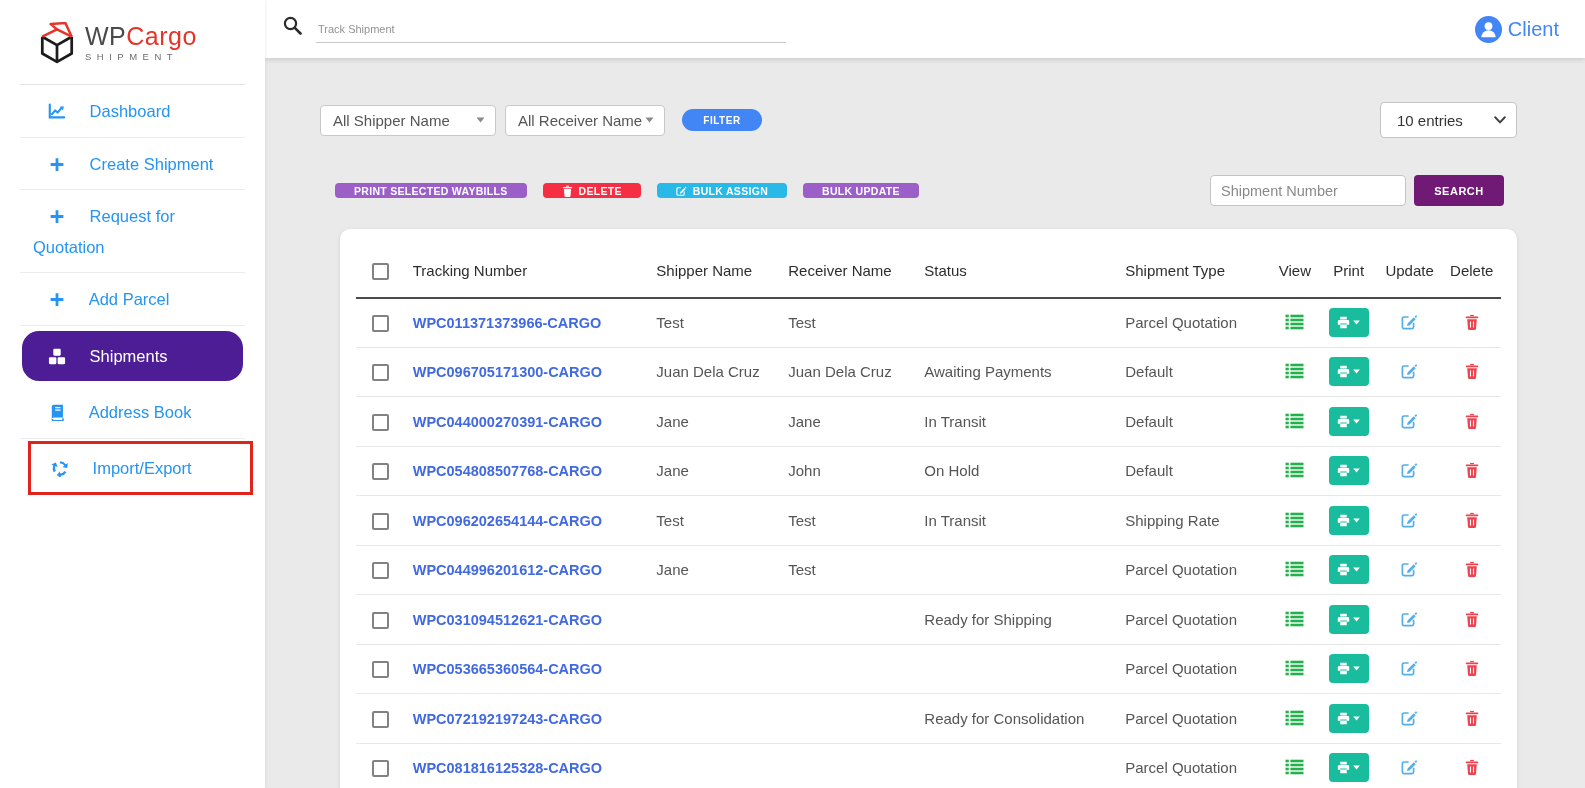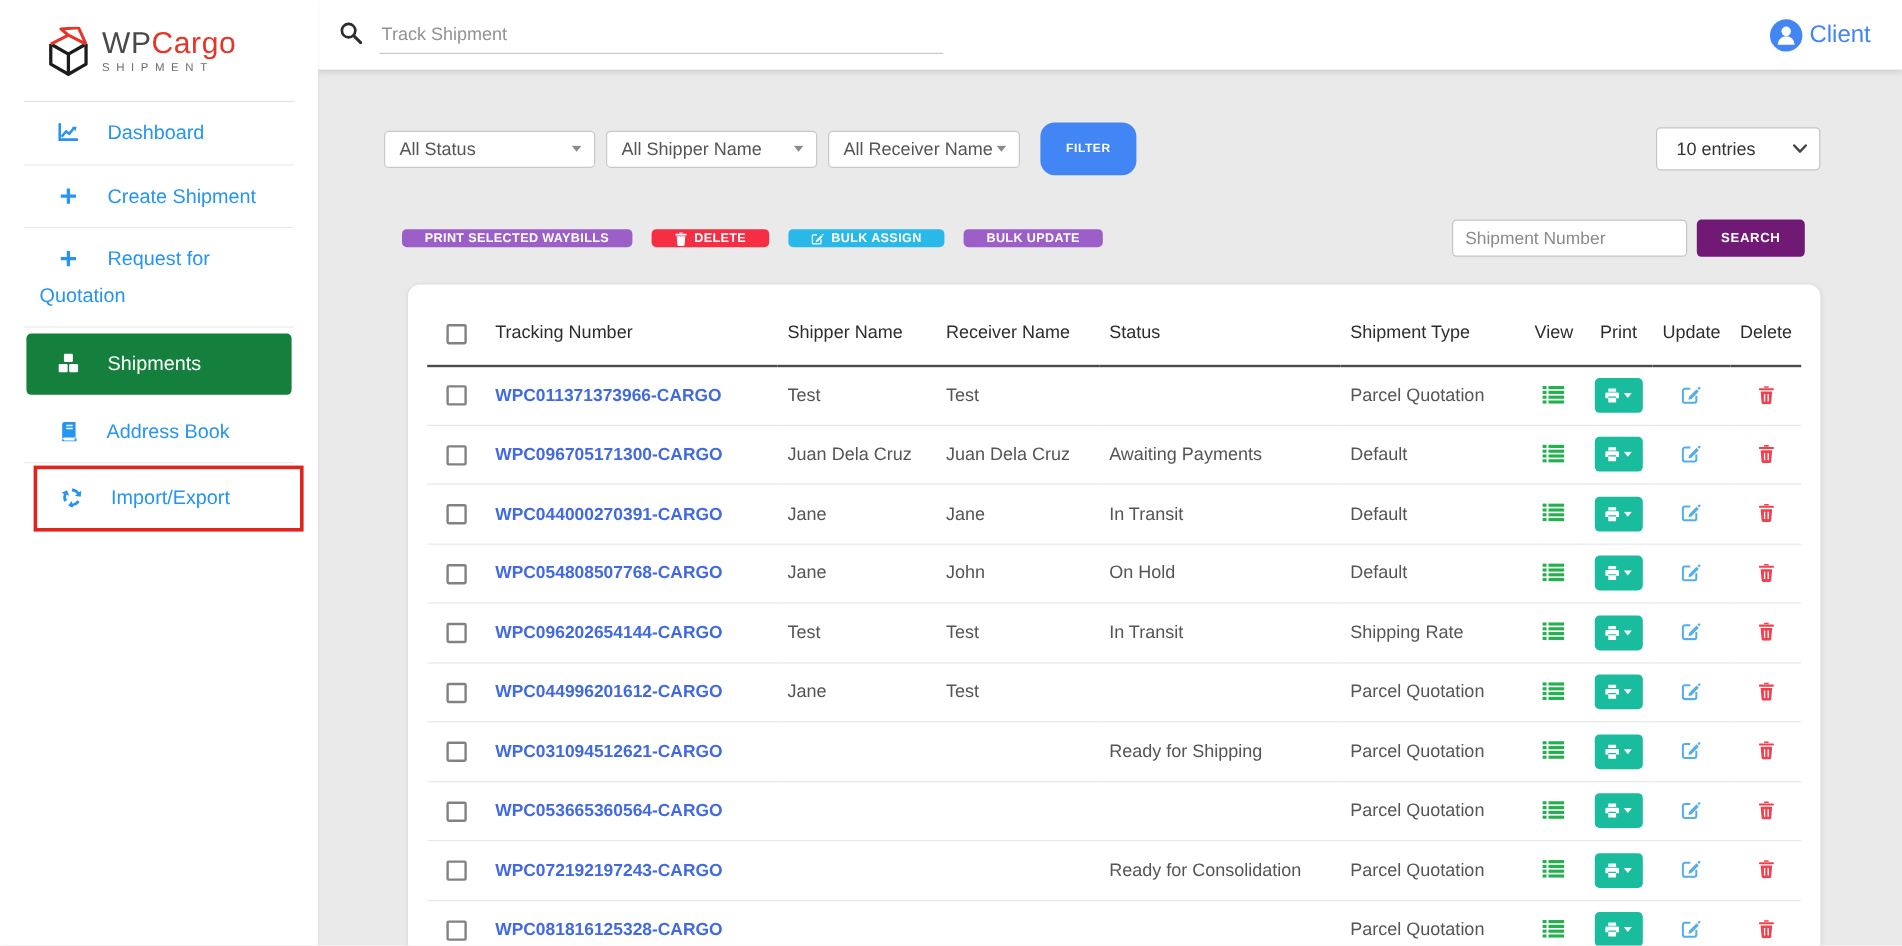--- a/index.html
+++ b/index.html
@@ -16,43 +16,43 @@
   .brand-line1 { font-size:25px; font-weight:500; color:#4a4a4a; letter-spacing:.5px; }
   .brand-line1 .red { color:#e63429; }
   .brand-line2 { font-size:9.5px; color:#6d6d6d; letter-spacing:5.5px; margin-top:3px; }
 
   .menu { list-style:none; }
   .menu-item { display:block; padding:11px 40px 11px 33px; color:#2594f2; font-size:16.5px; line-height:1.85; cursor:pointer; position:relative; }
   .menu-item:not(.active):not(.annotated)::after { content:''; position:absolute; left:20px; right:20px; bottom:0; height:1px; background:#ececec; }
   .mi-icon { display:inline-block; vertical-align:-3px; width:20px; height:18px; margin:0 17px 0 15px; }
   .mi-icon svg { width:18px; height:17px; fill:currentColor; stroke:currentColor; }
   .mi-label { display:inline; }
-  .menu-item.active { background:#15803d; color:#fff; border-radius:4px; margin:5px 22px; padding:10px 10px 10px 11px; }
+  .menu-item.active { background:#4c1d95; color:#fff; border-radius:17px; margin:5px 22px; padding:10px 10px 10px 11px; }
   .menu-item.annotated { border:3px solid #e0241b; margin:2px 12px 2px 28px; padding:9px 10px 9px 5px; }
 
   
   .main { flex:1; display:flex; flex-direction:column; min-width:0; }
   .topbar { height:58px; flex:none; background:#fff; display:flex; align-items:center; padding:0 26px 0 18px; box-shadow:0 2px 5px rgba(0,0,0,.13); position:relative; z-index:4; }
   .track-wrap { display:flex; align-items:flex-end; }
   .track-wrap svg { width:19px; height:19px; margin:0 14px 8px 0; stroke:#2b2b2b; fill:none; }
-  .track-input { width:470px; border:none; outline:none; border-bottom:1px solid #c9c9c9; font-size:15px; color:#444; padding:7px 2px; font-family:inherit; background:transparent; }
+  .track-input { width:470px; border:none; outline:none; border-bottom:1px solid #c9c9c9; font-size:11px; color:#444; padding:7px 2px; font-family:inherit; background:transparent; }
   .track-input::placeholder { color:#929292; }
   .user { margin-left:auto; display:flex; align-items:center; gap:6px; color:#4285f4; font-size:20px; cursor:pointer; }
   .avatar { width:27px; height:27px; border-radius:50%; background:#4285f4; display:inline-flex; align-items:center; justify-content:center; overflow:hidden; }
   .avatar svg { width:21px; height:21px; }
 
   .content { flex:1; padding:44px 68px 0 55px; overflow:hidden; }
 
   
   .filters-row { display:flex; align-items:center; gap:9px; }
   .select { background:#fff; border:1px solid #c8c8c8; border-radius:4px; display:flex; align-items:center; padding:0 10px 0 12px; color:#555; font-size:15px; cursor:pointer; }
   .filter-select { width:176px; height:31px; }
   .filter-select.sm { width:160px; }
   .select .caret { margin-left:auto; width:9px; height:6px; fill:#8a8a8a; }
-  .btn-filter { width:80px; height:44px; margin-left:8px; background:#4285f4; border:none; border-radius:12px; color:#fff; font-size:10px; font-weight:bold; letter-spacing:.5px; cursor:pointer; font-family:inherit; }
+  .btn-filter { width:80px; height:22px; margin-left:8px; background:#4285f4; border:none; border-radius:12px; color:#fff; font-size:10px; font-weight:bold; letter-spacing:.5px; cursor:pointer; font-family:inherit; }
   .entries-select { margin-left:auto; width:137px; height:36px; color:#333; padding-left:16px; border-color:#c4c4c4; }
   .entries-select .chev { margin-left:auto; width:12px; height:8px; stroke:#444; fill:none; }
 
   
   .actions-row { margin:37px 13px 0 15px; display:flex; align-items:center; gap:16px; }
   .btn { height:15px; border:none; border-radius:4px; color:#fff; font-weight:bold; font-size:10.5px; letter-spacing:.3px; padding:0 19px; display:inline-flex; align-items:center; gap:6px; cursor:pointer; font-family:inherit; }
   .btn svg { width:11px; height:12px; fill:#fff; }
   .btn-purple { background:#9c5fc8; }
   .btn-red { background:#f62e43; }
   .btn-cyan { background:#29b9e8; }
@@ -196,20 +196,26 @@
     <span class="mi-label">Create Shipment</span>
   </li>
 
   <li class="menu-item">
     <span class="mi-icon"><svg>
               <use href="#plus-icon"></use>
             </svg></span>
     <span class="mi-label">Request for Quotation</span>
   </li>
 
+  <li class="menu-item">
+    <span class="mi-icon"><svg>
+              <use href="#plus-icon"></use>
+            </svg></span>
+    <span class="mi-label">Add Parcel</span>
+  </li>
 
   <li class="menu-item active">
     <span class="mi-icon"><svg>
               <use href="#cubes-icon"></use>
             </svg></span>
     <span class="mi-label">Shipments</span>
   </li>
 
   <li class="menu-item">
     <span class="mi-icon"><svg>
@@ -242,26 +248,20 @@
               <use href="#person-icon"></use>
             </svg>
           </span>
         <span>Client</span>
       </div>
     </header>
 
     <div class="content">
 
       <div class="filters-row">
-        <div class="select filter-select">
-          <span>All Status</span>
-          <svg class="caret">
-              <use href="#caret-down-icon"></use>
-            </svg>
-        </div>
         <div class="select filter-select">
           <span>All Shipper Name</span>
           <svg class="caret">
               <use href="#caret-down-icon"></use>
             </svg>
         </div>
         <div class="select filter-select sm">
           <span>All Receiver Name</span>
           <svg class="caret">
               <use href="#caret-down-icon"></use>

